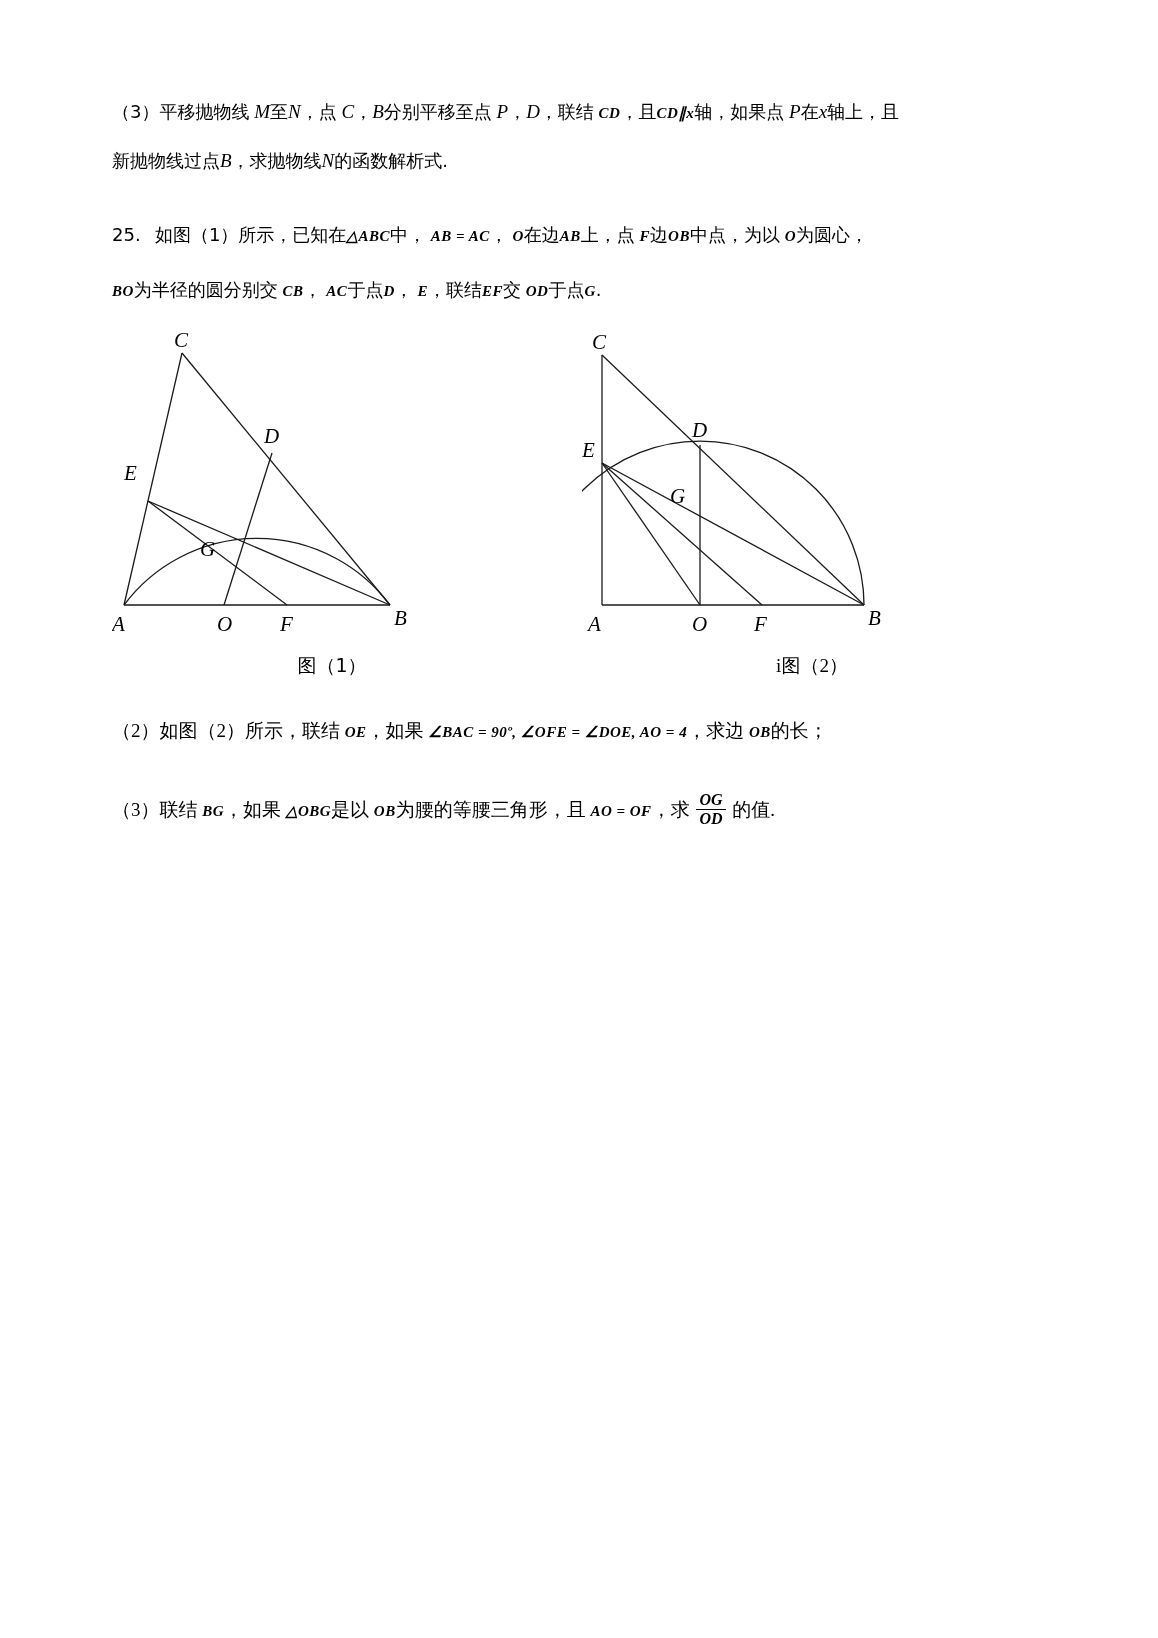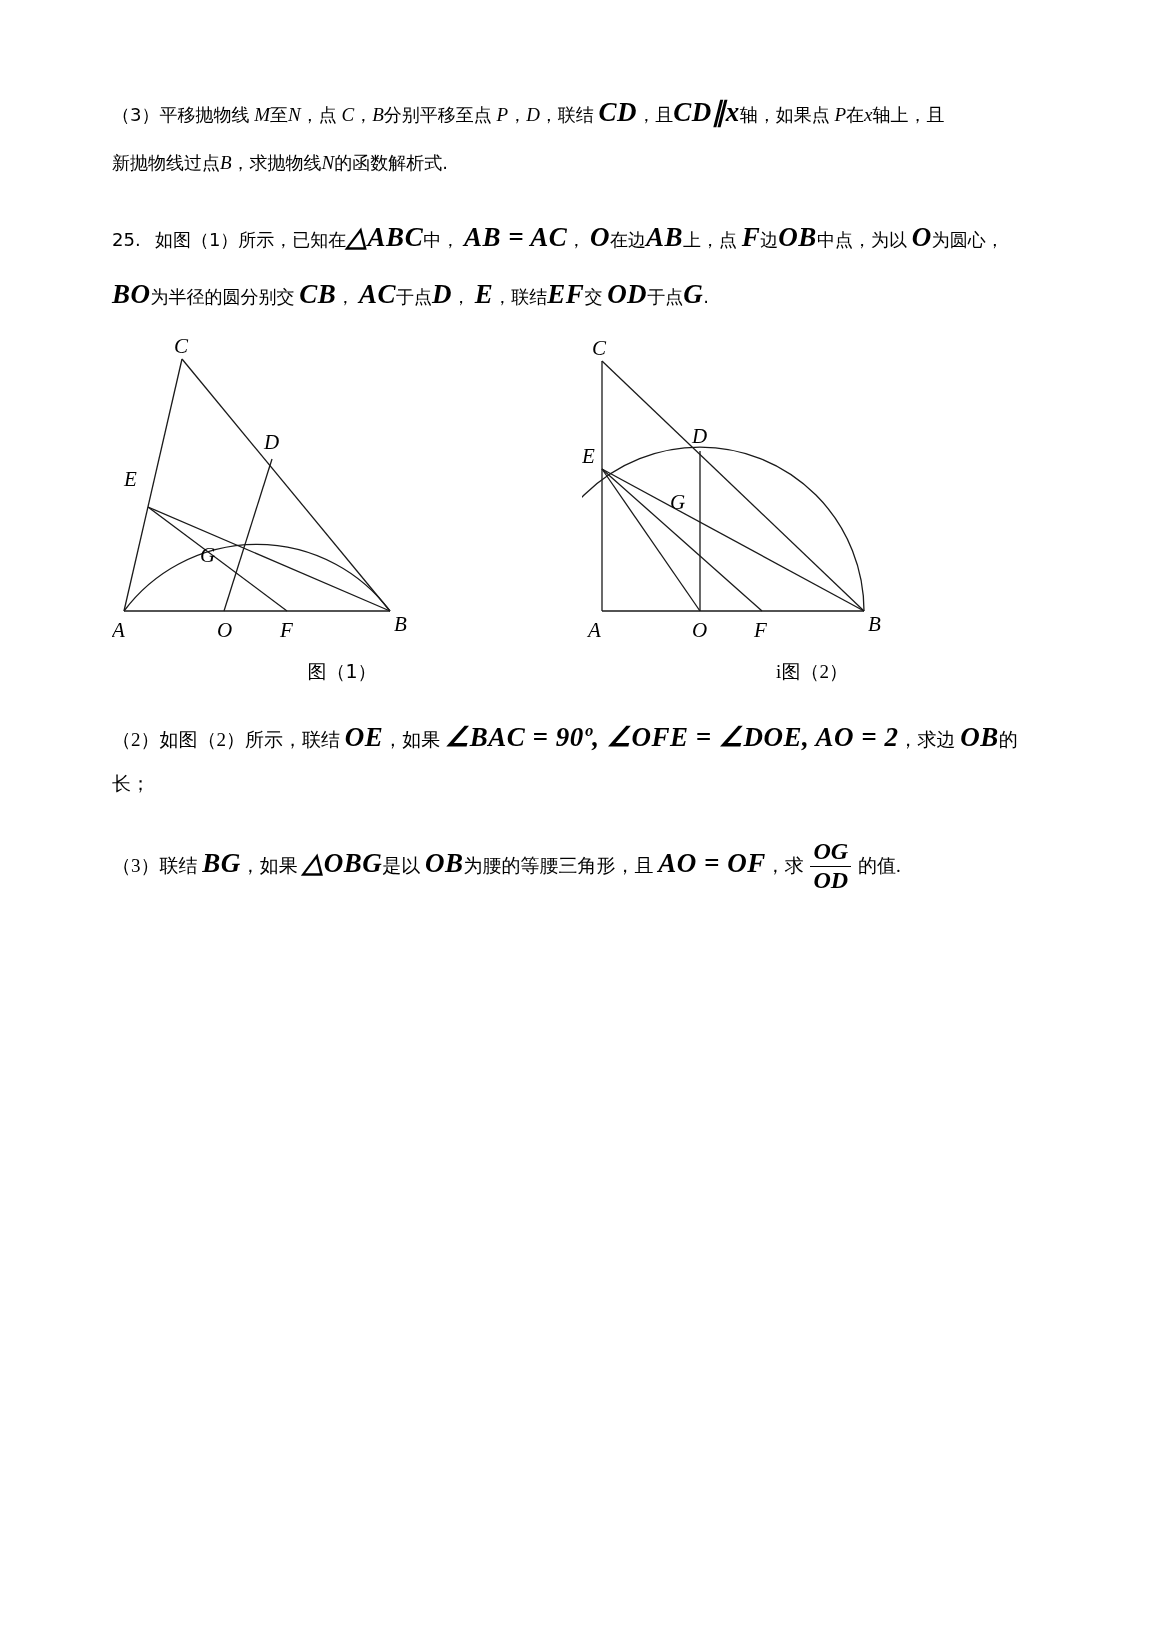--- a/index.html
+++ b/index.html
@@ -40,21 +40,21 @@
   }
   .mi {
     font-family: "Liberation Serif", serif;
     font-style: italic;
     font-size: 19px;
   }
   .mb {
     font-family: "Liberation Serif", serif;
     font-style: italic;
     font-weight: bold;
-    font-size: 27px;
+    font-size: 15px;
     letter-spacing: 0.5px;
   }
   .qnum {
     font-family: "DejaVu Sans", sans-serif;
     font-size: 18px;
   }
   .q25 {
     margin-top: 26px;
   }
   .q25-line2 {
@@ -71,37 +71,37 @@
     top: 0;
   }
   .fig1 { left: 0px; }
   .fig2 { left: 470px; }
   .figcaption {
     font-family: "DejaVu Sans", sans-serif;
     font-size: 19px;
     text-align: center;
     margin-top: 2px;
   }
-  .fig1cap { position: absolute; left: 150px; top: 318px; width: 160px; }
+  .fig1cap { position: absolute; left: 140px; top: 318px; width: 160px; }
   .fig2cap { position: absolute; left: 620px; top: 318px; width: 160px; font-family: Liberation Serif, serif; }
   .subq {
     font-size: 19px;
     line-height: 44px;
     margin: 0;
   }
   .sq1 { margin-top: 38px; }
   .sq2 { margin-top: 16px; }
   .sq3 { margin-top: 34px; }
   .frac {
     display: inline-block;
     vertical-align: middle;
     text-align: left;
     font-style: italic;
     font-weight: bold;
-    font-size: 24px;
+    font-size: 16px;
     line-height: 1.15;
     position: relative;
     top: -2px;
     margin: 0 2px;
   }
   .frac .num {
     display: block;
     border-bottom: 1.5px solid #000;
     padding: 0 3px;
   }
@@ -210,21 +210,21 @@
       </div>
 
       <div class="figcaption fig1cap">图（1）</div>
       <div class="figcaption fig2cap"><span>i</span><span>图（2）</span></div>
     </div>
 
 
     <p class="subq sq2">
       <span class="cn">（2）如图（2）所示，联结</span>
       <span class="mb">OE</span><span class="cn">，如果</span>
-      <span class="mb nowrap">∠BAC = 90º, ∠OFE = ∠DOE, AO = 2</span><span class="cn">，求边</span>
+      <span class="mb nowrap">∠BAC = 90º, ∠OFE = ∠DOE, AO = 4</span><span class="cn">，求边</span>
       <span class="mb">OB</span><span class="cn">的长；</span>
     </p>
 
     <p class="subq sq3">
       <span class="cn">（3）联结</span>
       <span class="mb">BG</span><span class="cn">，如果</span>
       <span class="mb">△OBG</span><span class="cn">是以</span>
       <span class="mb">OB</span><span class="cn">为腰的等腰三角形，且</span>
       <span class="mb">AO = OF</span><span class="cn">，求</span>
       <span class="frac">

